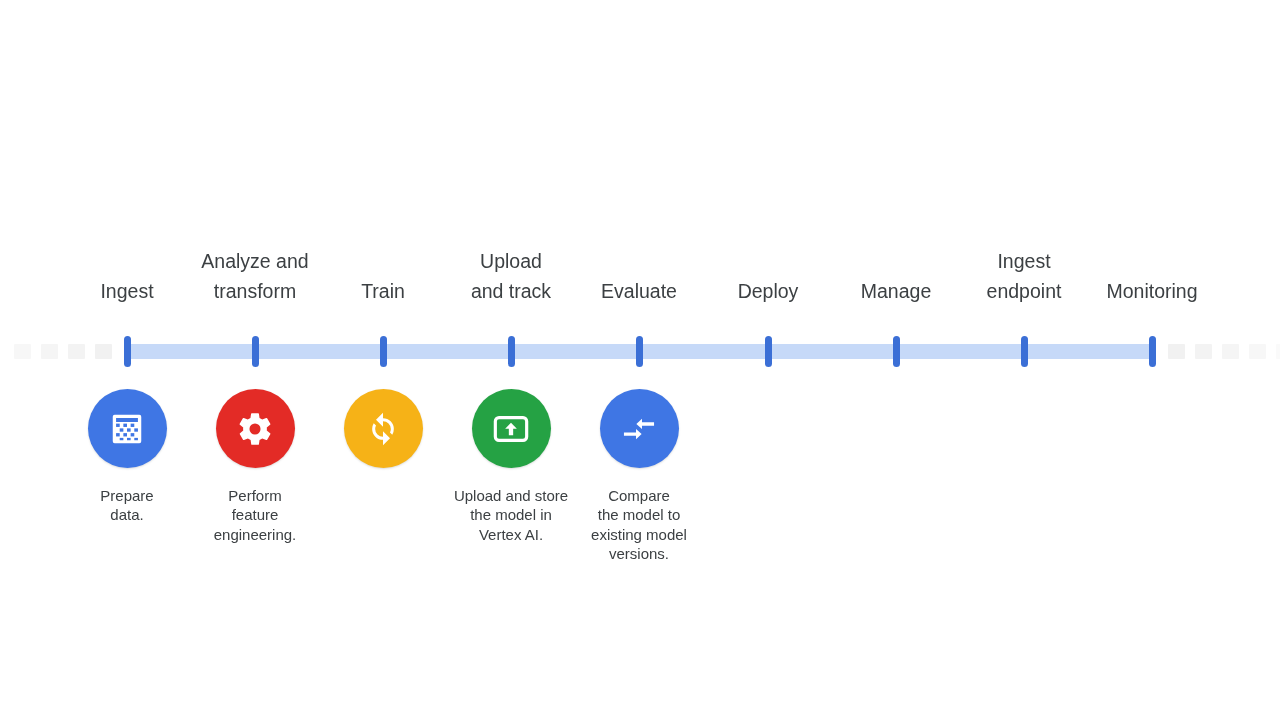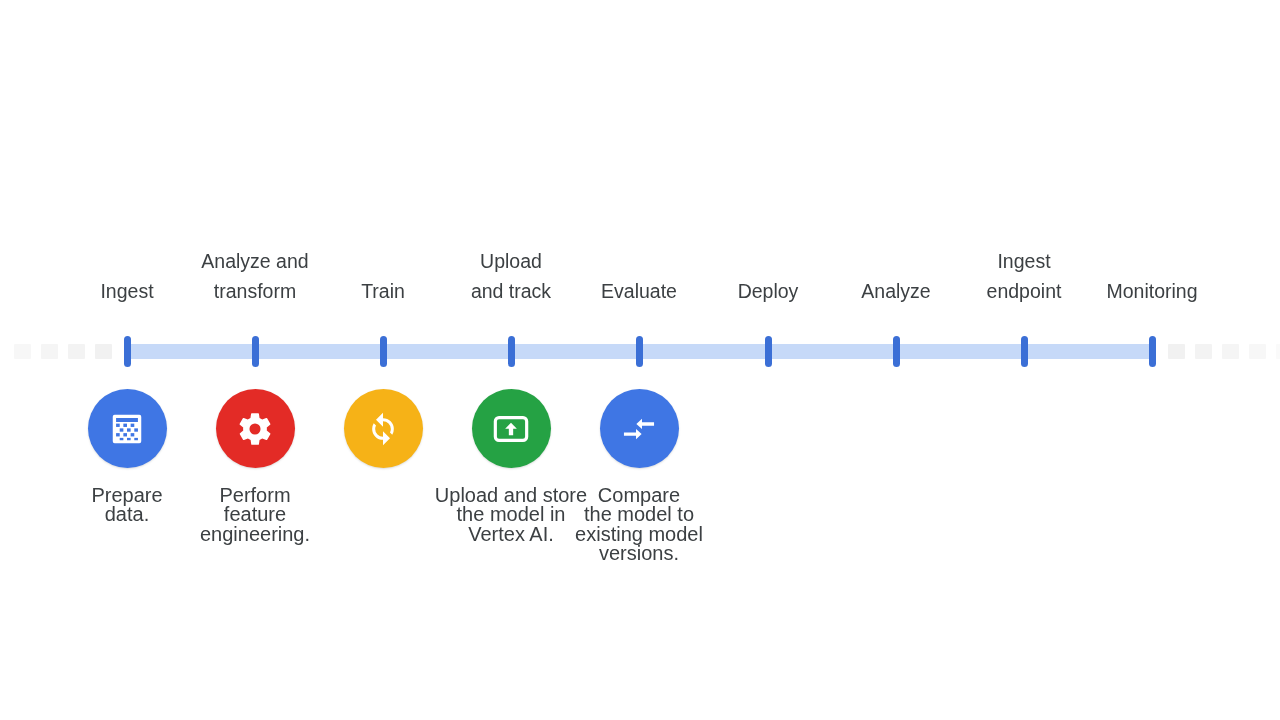--- a/index.html
+++ b/index.html
@@ -90,21 +90,21 @@
     border-radius: 50%;
     position: relative;
     box-shadow: 0 1px 2px rgba(60,64,67,0.18);
     display: flex;
     align-items: center;
     justify-content: center;
   }
   .circle svg { display: block; }
   .caption {
     margin-top: 18px;
-    font-size: 20px;
+    font-size: 15px;
     line-height: 19.3px;
     color: #3c4043;
     white-space: pre-line;
   }
 </style>
 </head>
 <body>
 
 <div id="stage">
 
@@ -123,21 +123,21 @@
       <div class="stage-label">Upload
 and track</div>
     </div>
     <div class="stage-label-slot" style="left:639px">
       <div class="stage-label">Evaluate</div>
     </div>
     <div class="stage-label-slot" style="left:768px">
       <div class="stage-label">Deploy</div>
     </div>
     <div class="stage-label-slot" style="left:896px">
-      <div class="stage-label">Analyze</div>
+      <div class="stage-label">Manage</div>
     </div>
     <div class="stage-label-slot" style="left:1024px">
       <div class="stage-label">Ingest
 endpoint</div>
     </div>
     <div class="stage-label-slot" style="left:1152px">
       <div class="stage-label">Monitoring</div>
     </div>
   </div>
 

